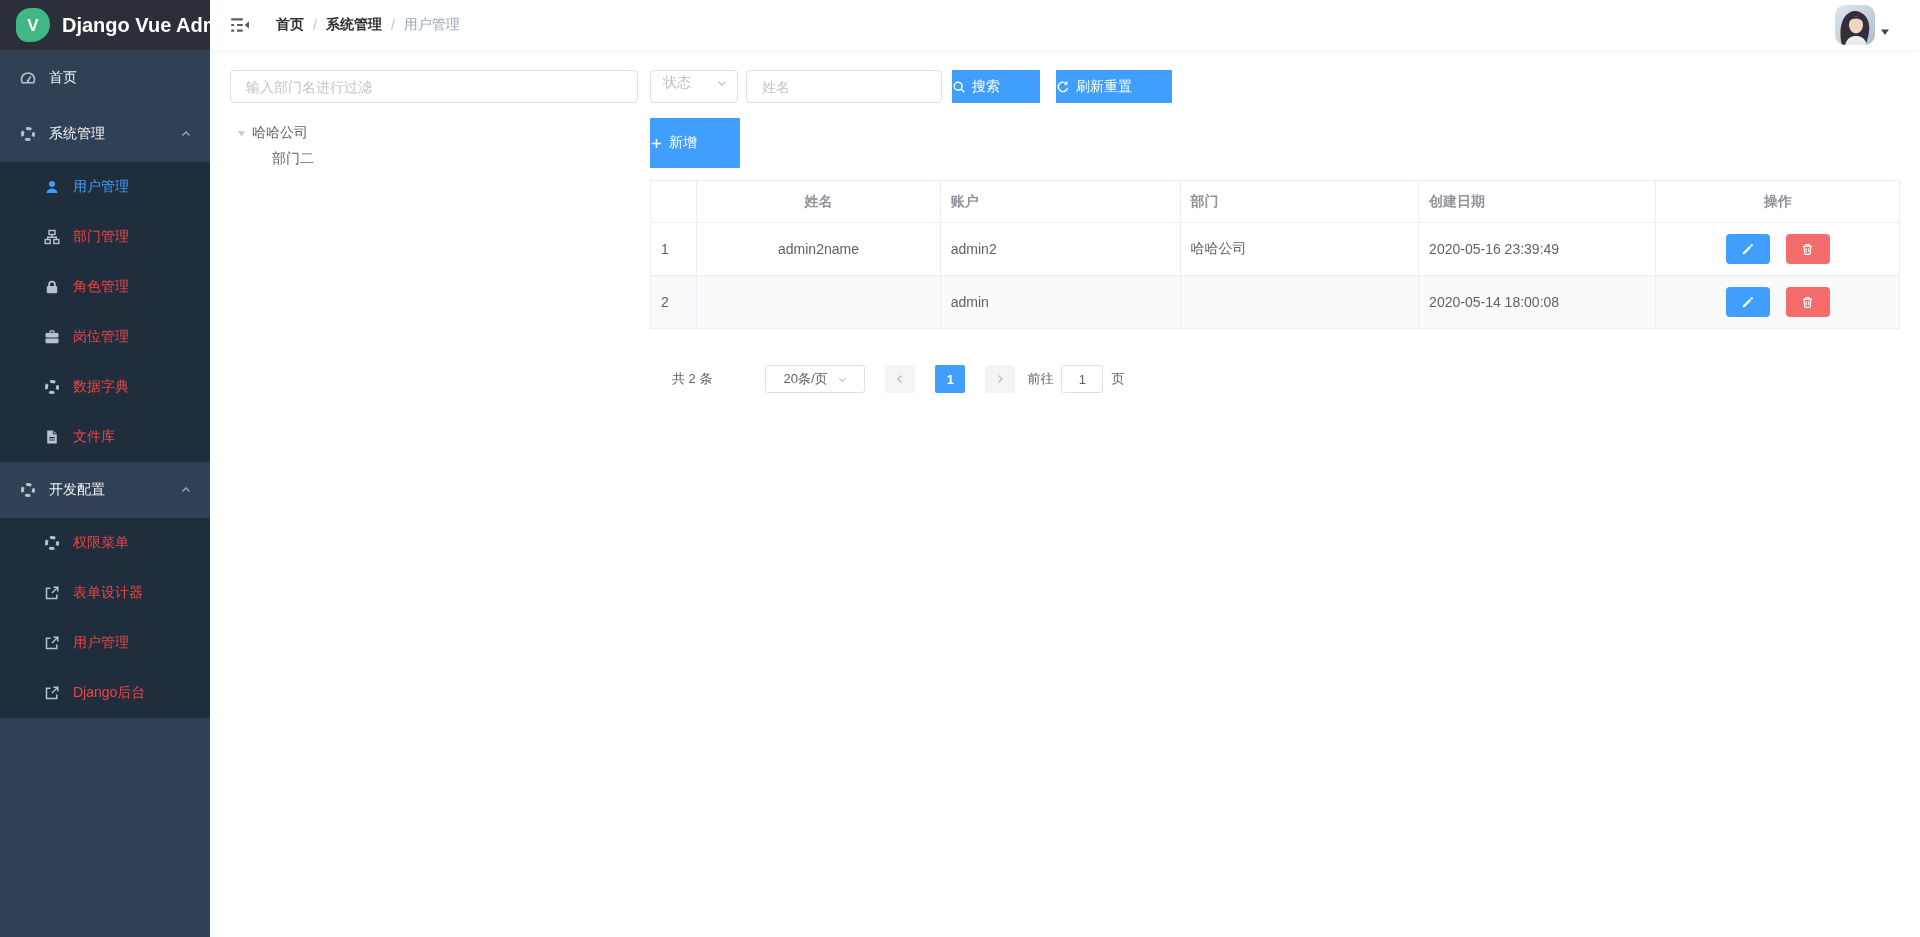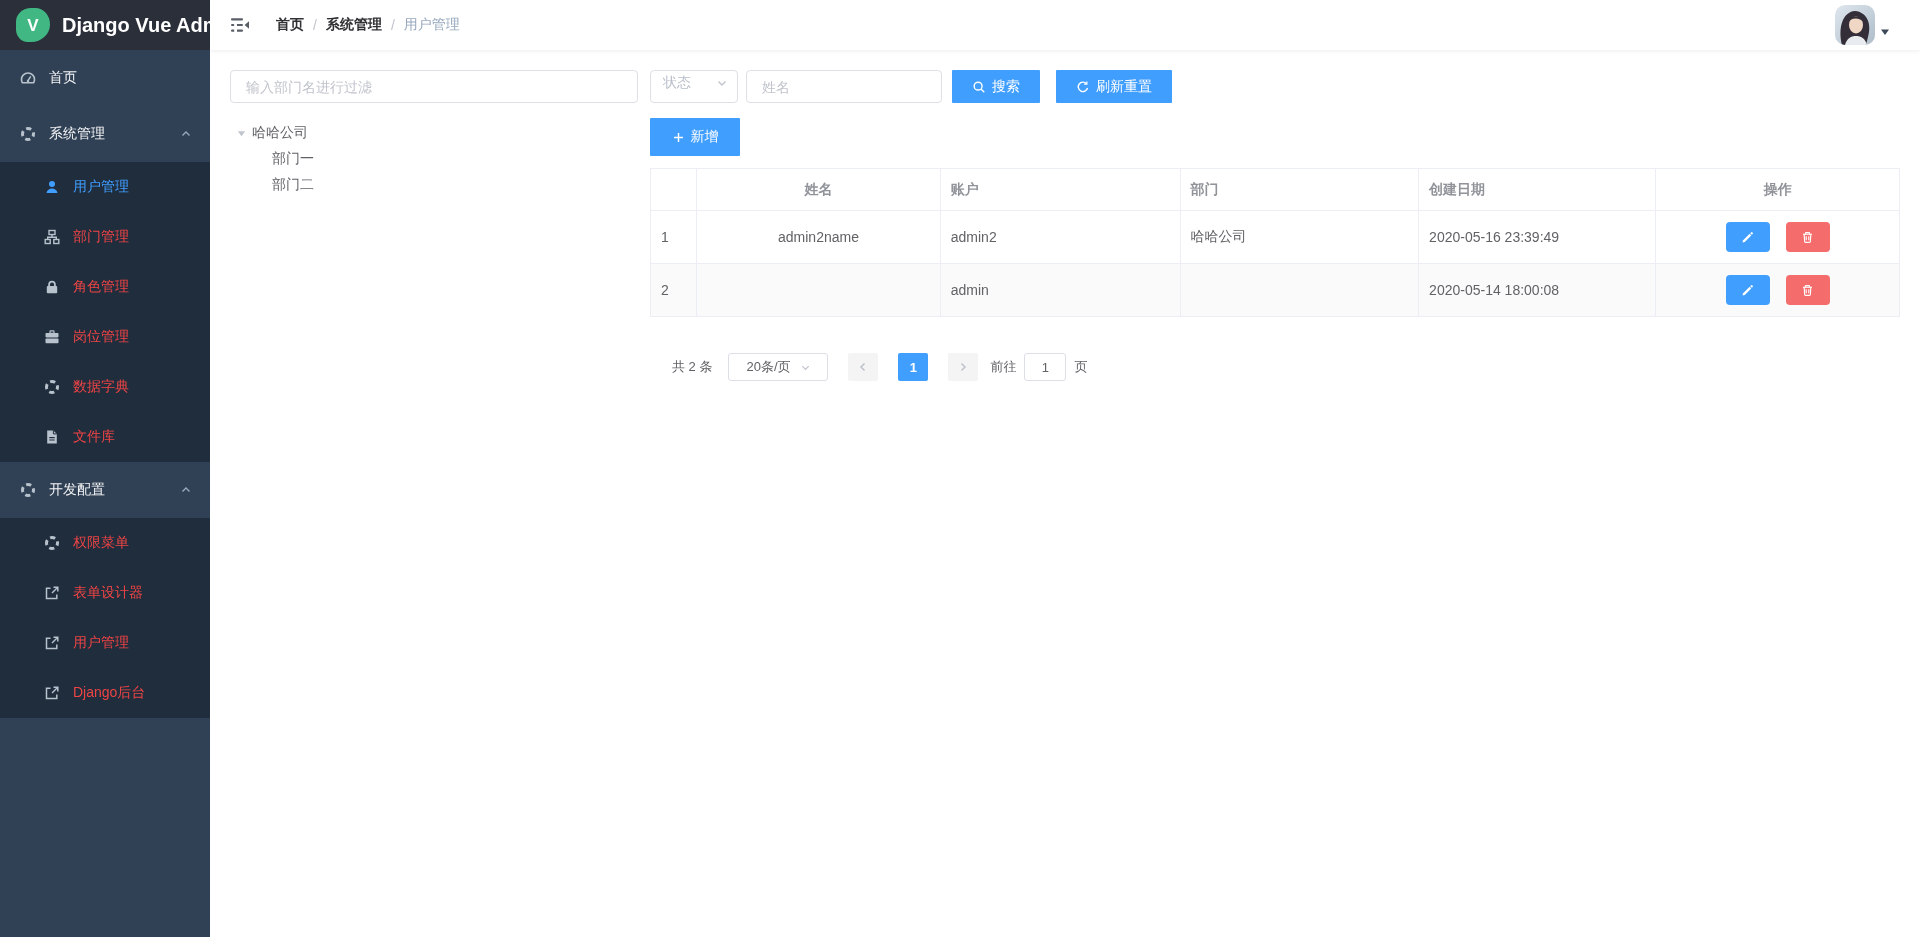--- a/index.html
+++ b/index.html
@@ -52,41 +52,41 @@
   .tree-child { height:26px; display:flex; align-items:center; padding-left:42px; cursor:pointer; }
 
   .filter-row { display:flex; align-items:center; }
   .select-box { width:88px; height:33px; border:1px solid #dcdfe6; border-radius:4px; background:#fff;
                 display:flex; align-items:center; justify-content:space-between; padding:0 9px 8px 12px;
                 color:#b9bfc9; font-size:14px; cursor:pointer; flex:none; }
   .select-box .sb-caret { color:#c0c4cc; display:flex; }
   .name-input { width:196px; margin-left:8px; flex:none; }
 
   .btn { height:33px; border:none; border-radius:1px; background:#409EFF; color:#fff; font-size:14px;
-         display:inline-flex; align-items:center; justify-content:center; gap:6px; cursor:pointer; flex:none; }
+         display:inline-flex; align-items:center; justify-content:flex-start; gap:6px; cursor:pointer; flex:none; }
   .btn-search { margin-left:10px; width:88px; }
   .btn-reset  { margin-left:16px; width:116px; }
-  .btn-add    { margin-top:15px; width:90px; height:38px; }
+  .btn-add    { margin-top:15px; width:90px; height:50px; }
 
   .table-wrap { margin-top:12px; }
   table { width:100%; border-collapse:collapse; font-size:14px; table-layout:fixed; }
   th { height:42px; color:#909399; font-weight:600; border:1px solid #ebeef5; padding:0 10px;
        text-align:left; background:#fff; }
   td { height:53px; color:#606266; border:1px solid #ebeef5; padding:0 10px; background:#fff; }
   th.center, td.center { text-align:center; }
   tr.striped td { background:#fafafa; }
   .action-btn { width:44px; height:30px; border:none; border-radius:4px; display:inline-flex;
                 align-items:center; justify-content:center; cursor:pointer; vertical-align:middle; }
   .action-btn.edit { background:#409EFF; }
   .action-btn.del  { background:#f56c6c; margin-left:12px; }
 
   .pagination { margin-top:36px; margin-left:22px; display:flex; align-items:center; font-size:13px; color:#606266; }
   .pg-total { margin-right:16px; }
   .pg-select { width:100px; height:28px; border:1px solid #dcdfe6; border-radius:3px; display:flex;
-               align-items:center; justify-content:center; gap:9px; color:#606266; cursor:pointer; background:#fff; }
+               align-items:center; justify-content:center; gap:9px; color:#606266; cursor:pointer; background:#fff;margin-left:37px; }
   .pg-select .sb-caret { color:#c0c4cc; display:flex; }
   .pg-btn { width:30px; height:28px; background:#f4f4f5; border-radius:2px; margin-left:20px;
             display:flex; align-items:center; justify-content:center; color:#c0c4cc; cursor:pointer; }
   .pg-page { width:30px; height:28px; background:#409EFF; color:#fff; border-radius:2px; margin-left:20px;
              display:flex; align-items:center; justify-content:center; font-weight:600; cursor:pointer; }
   .pg-goto { display:flex; align-items:center; margin-left:12px; }
   .pg-goto input { width:42px; height:28px; border:1px solid #dcdfe6; border-radius:3px; text-align:center;
                    margin:0 8px; font-size:13px; color:#606266; outline:none; }
 </style>
 </head>
@@ -288,23 +288,20 @@
   <section class="left-col">
     <input class="text-input" type="text" placeholder="输入部门名进行过滤" style="">
     <div class="tree">
       <div class="tree-root">
         <span class="tcaret">
           <svg width="9" height="9" viewBox="0 0 10 10" fill="currentColor">
               <path d="M1 2.5h8L5 8z"></path>
             </svg>
         </span>
         <span>哈哈公司</span>
-      </div>
-      <div class="tree-child">
-        <span>部门一</span>
       </div>
       <div class="tree-child">
         <span>部门二</span>
       </div>
     </div>
   </section>
 
   <section class="right-col">
 
     <div class="filter-row">

